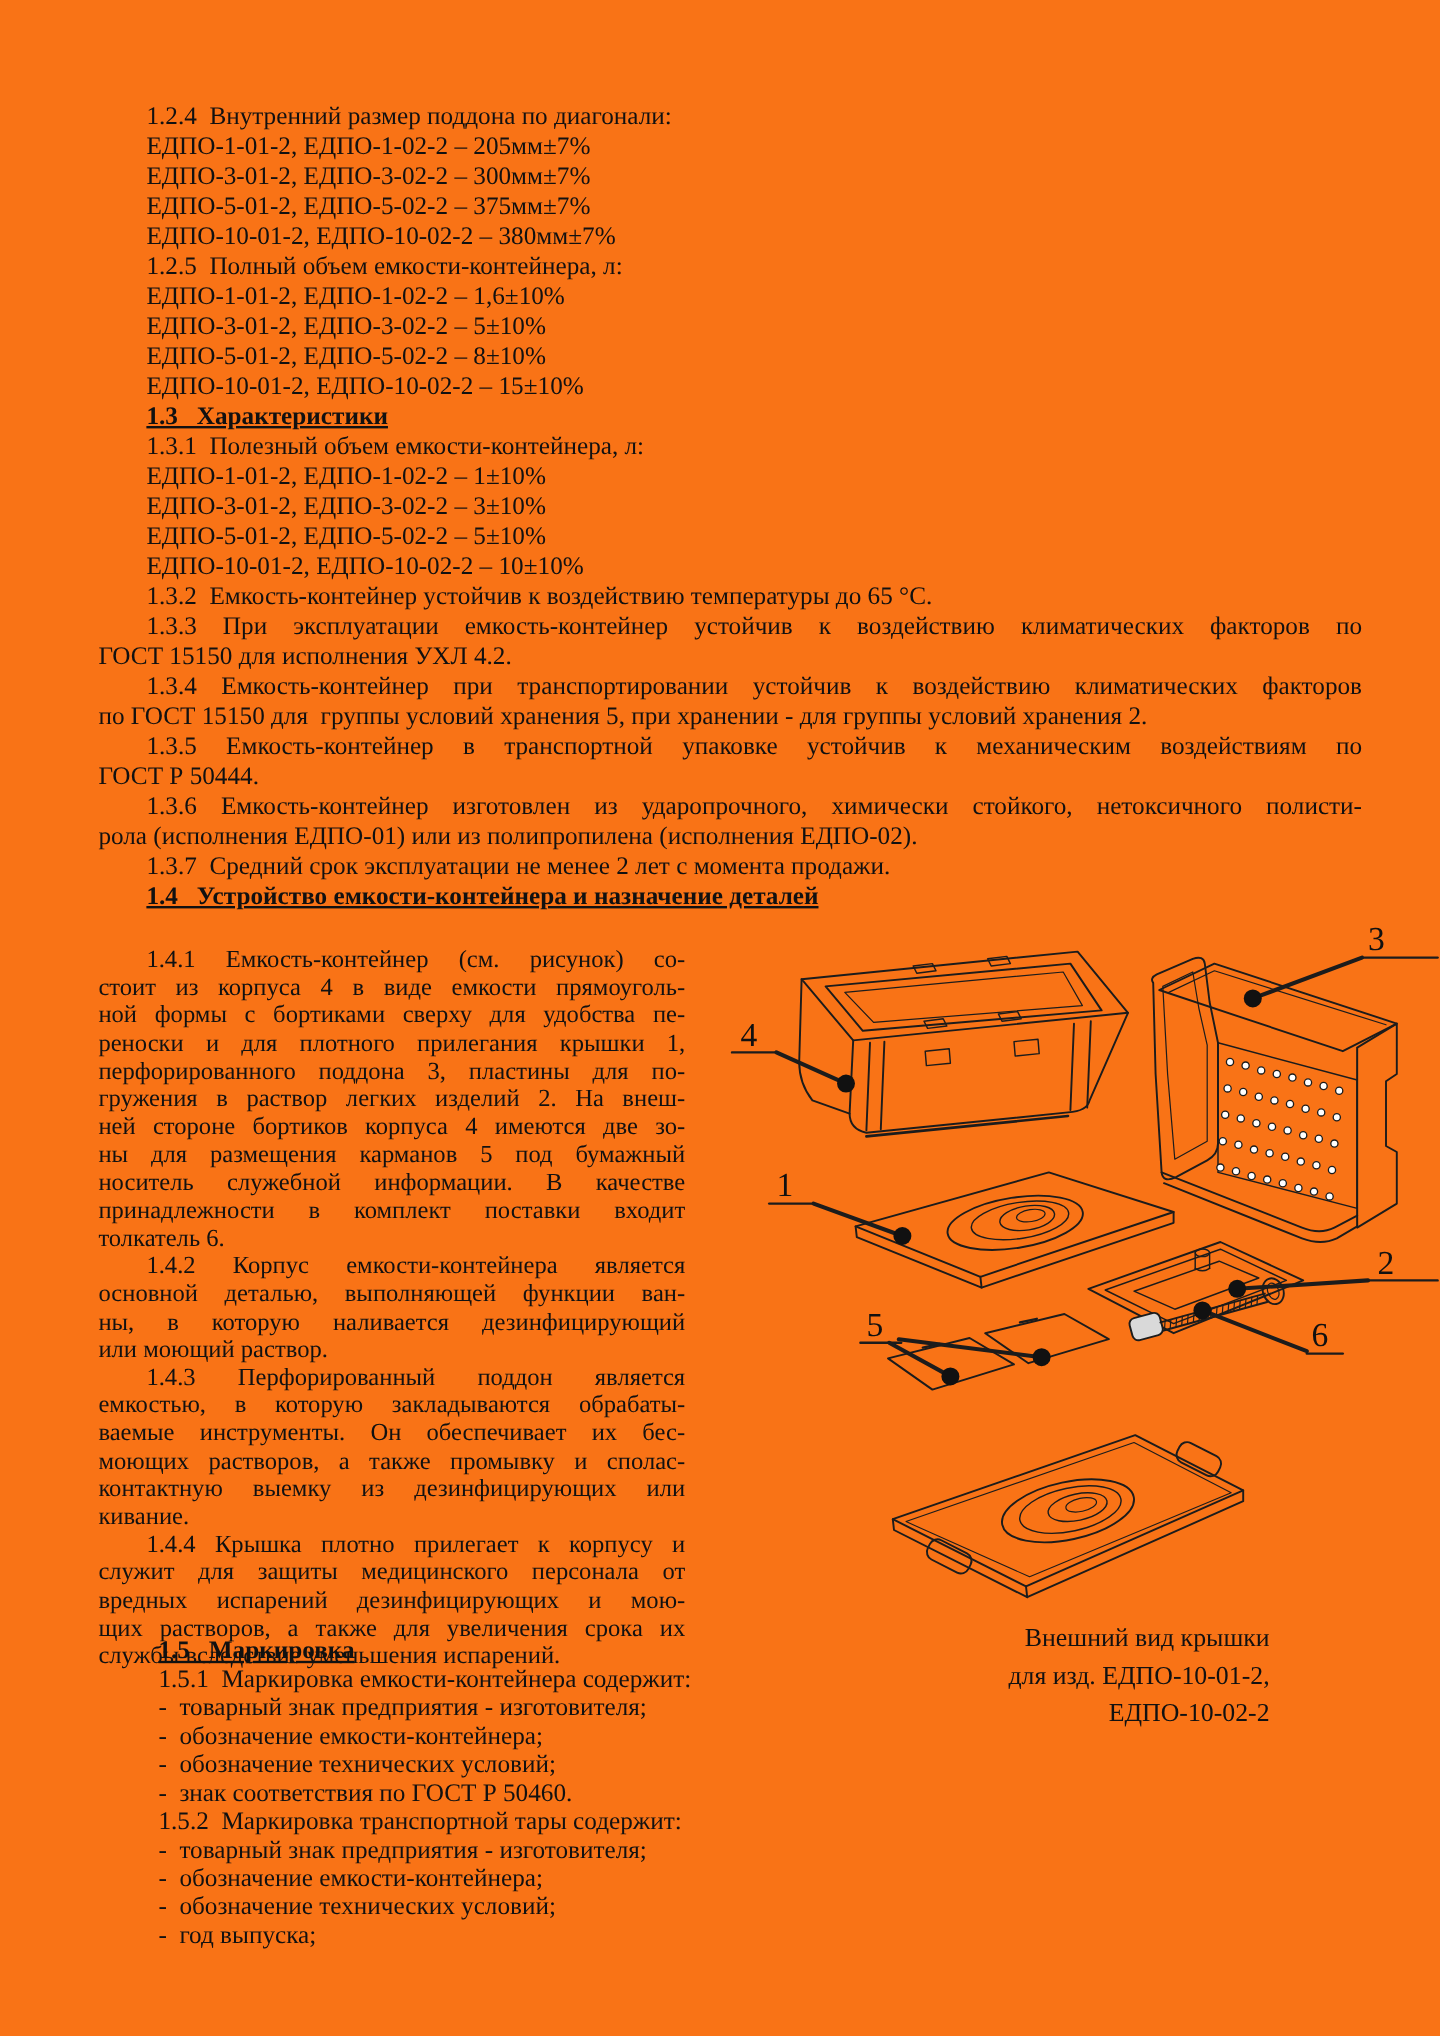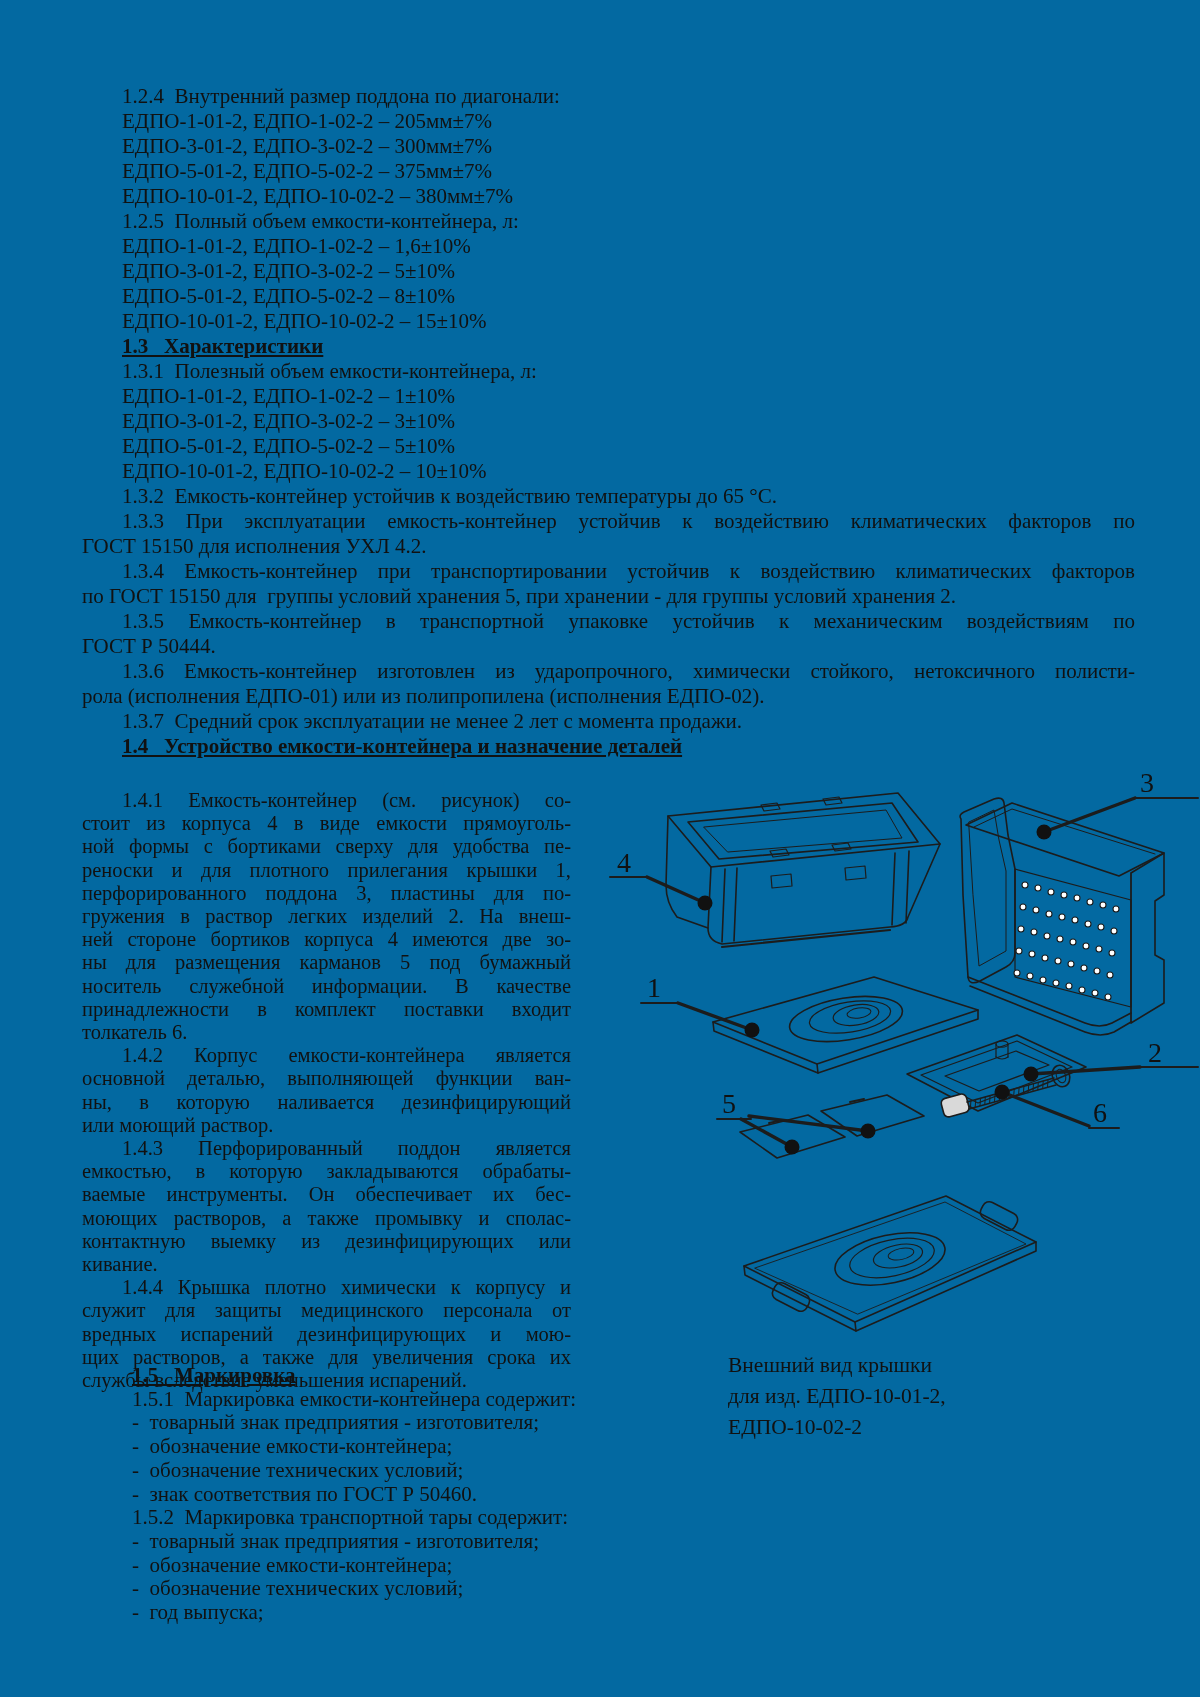--- a/index.html
+++ b/index.html
@@ -1,32 +1,32 @@
 <!DOCTYPE html>
 <html><head>
 <meta charset="utf-8">
 <style>
   html,body{margin:0;padding:0;background:#888;}
   .page{
     position:relative;width:1200px;height:1697px;margin:0 auto;
-    background:#0369a1;overflow:hidden;
+    background:#f97316;overflow:hidden;
     font-family:"Liberation Serif","DejaVu Serif",serif;
     color:#111111;
   }
   .tblock{position:absolute;}
   .ln{white-space:pre;}
   .ln.j{white-space:normal;text-align:justify;text-align-last:justify;}
   .ln.i{text-indent:40px;}
   .ln.b{font-weight:bold;text-decoration:underline;}
   #block-top{left:82px;top:84px;width:1053px;font-size:21px;line-height:25px;}
   #block-left-column{left:82px;top:761px;width:489px;font-size:20.5px;line-height:23.2px;margin-top:28px;}
   #block-marking{left:92px;top:1364px;width:700px;font-size:21px;line-height:23.7px;}
   #figure-caption{
     position:absolute;left:728px;top:1350px;width:330px;
-    text-align:left;font-size:21.5px;line-height:31px;
+    text-align:right;font-size:21.5px;line-height:31px;
   }
   #figure-svg{position:absolute;left:565px;top:745px;}
   .lbl{font-family:"Liberation Serif","DejaVu Serif",serif;font-size:28px;fill:#111;}
 </style>
 </head>
 <body>
 
 <div class="page">
 
   <div id="block-top" class="tblock">
@@ -74,21 +74,21 @@
       <div class="ln j i">1.4.2 Корпус емкости-контейнера является</div>
       <div class="ln j">основной деталью, выполняющей функции ван-</div>
       <div class="ln j">ны, в которую наливается дезинфицирующий</div>
       <div class="ln">или моющий раствор.</div>
       <div class="ln j i">1.4.3 Перфорированный поддон является</div>
       <div class="ln j">емкостью, в которую закладываются обрабаты-</div>
       <div class="ln j">ваемые инструменты. Он обеспечивает их бес-</div>
       <div class="ln j">моющих растворов, а также промывку и сполас-</div>
       <div class="ln j">контактную выемку из дезинфицирующих или</div>
       <div class="ln">кивание.</div>
-      <div class="ln j i">1.4.4 Крышка плотно химически к корпусу и</div>
+      <div class="ln j i">1.4.4 Крышка плотно прилегает к корпусу и</div>
       <div class="ln j">служит для защиты медицинского персонала от</div>
       <div class="ln j">вредных испарений дезинфицирующих и мою-</div>
       <div class="ln j">щих растворов, а также для увеличения срока их</div>
       <div class="ln">службы вследствие уменьшения испарений.</div>
     </div>
 
   <div id="block-marking" class="tblock">
       <div class="ln i b">1.5   Маркировка</div>
       <div class="ln i">1.5.1  Маркировка емкости-контейнера содержит:</div>
       <div class="ln i">-  товарный знак предприятия - изготовителя;</div>

